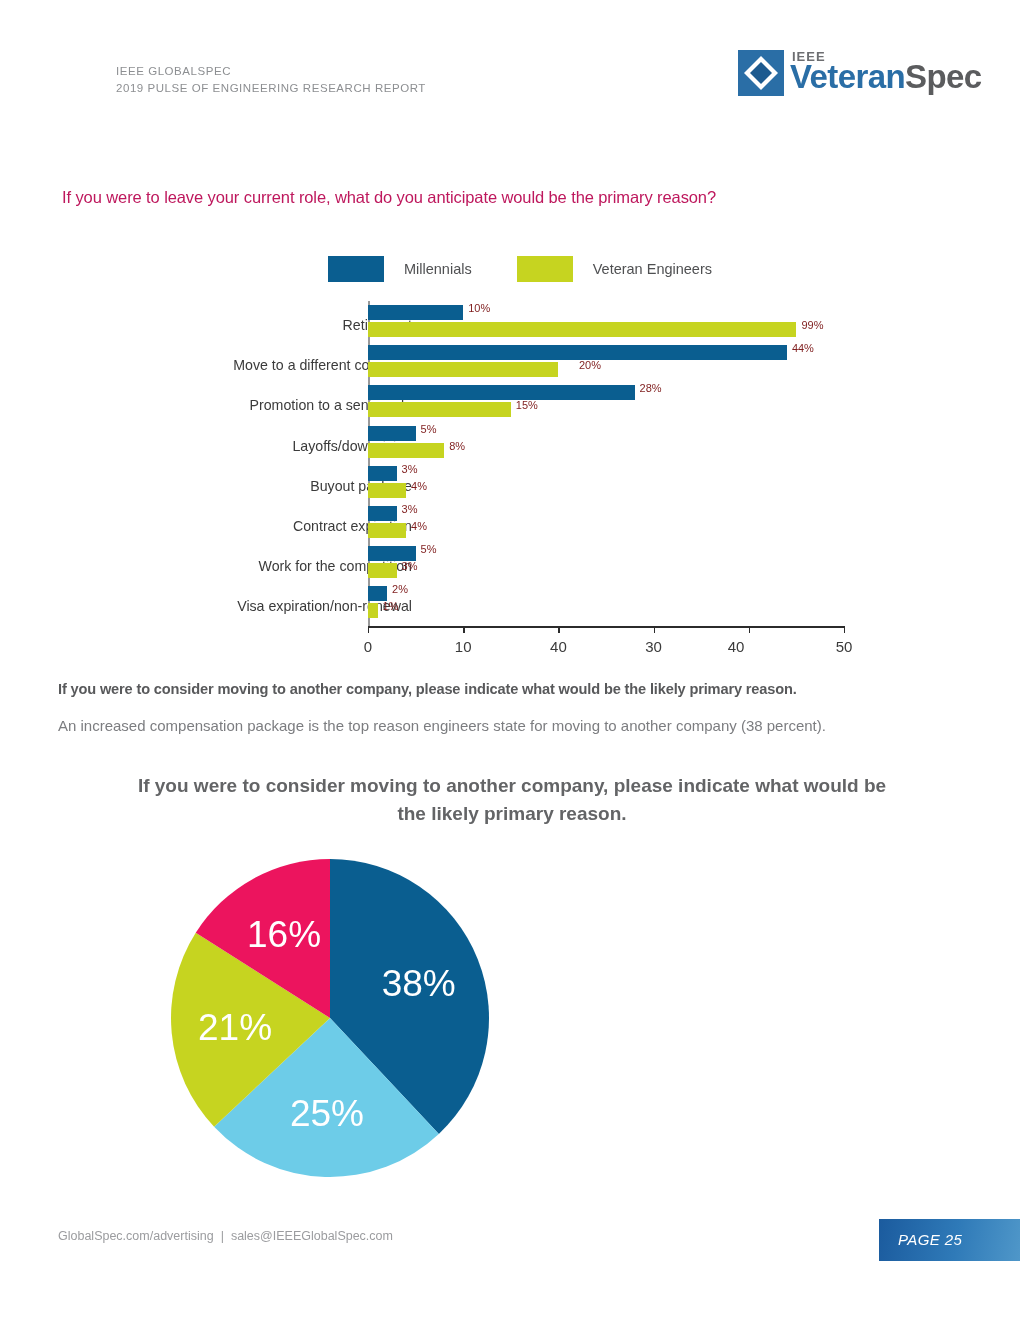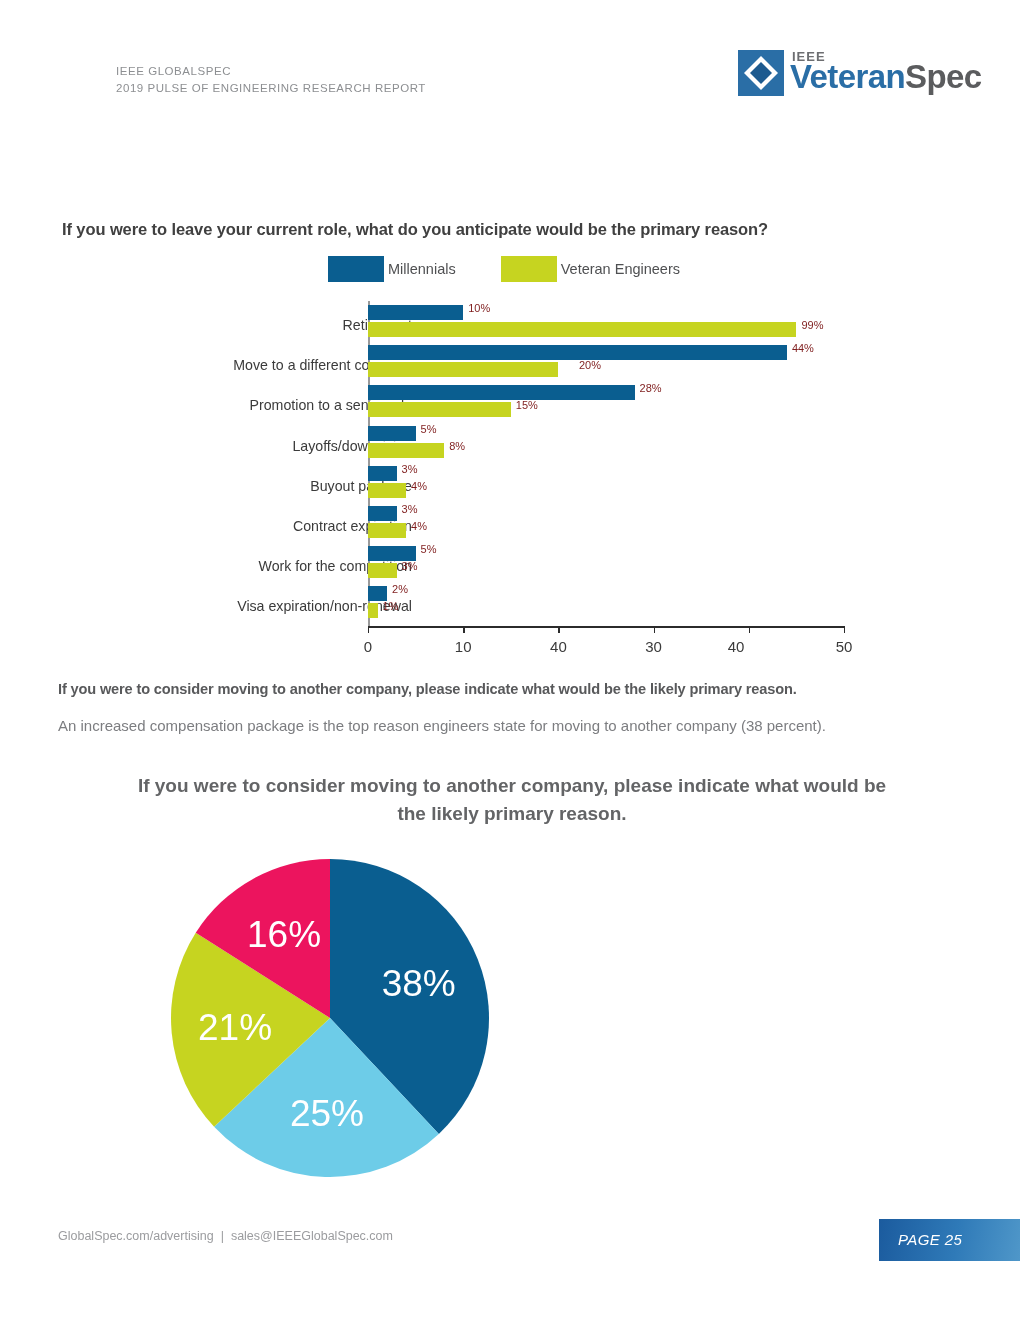--- a/index.html
+++ b/index.html
@@ -18,29 +18,29 @@
   .hdr-text{position:absolute;left:116px;top:63px;line-height:17px;}
   .hdr-line{font-size:11.5px;letter-spacing:.55px;color:#8d8f92;font-weight:400;}
   .logo{position:absolute;left:738px;top:48px;width:230px;height:50px;}
   .logo-mark{position:absolute;left:0;top:2px;width:46px;height:46px;}
   .logo-ieee{position:absolute;left:54px;top:1px;font-size:13px;font-weight:700;color:#6d6e71;letter-spacing:1px;}
   .logo-word{position:absolute;left:52px;top:10px;font-size:33px;font-weight:700;letter-spacing:-0.6px;white-space:nowrap;}
   .logo-word .b{color:#2a6ea6;}
   .logo-word .g{color:#5b5c5e;}
 
   
-  .q1{position:absolute;left:62px;top:220px;width:900px;
-      font-size:16.5px;font-weight:700;color:#404040;letter-spacing:-0.1px;}
+  .q1{position:absolute;left:62px;top:188px;width:900px;
+      font-size:16.5px;font-weight:400;color:#be185d;letter-spacing:-0.1px;}
 
   
   .barchart{position:absolute;left:160px;top:245px;width:710px;height:415px;}
   .legend{position:absolute;left:168px;top:11px;height:28px;}
   .legend .sw{display:inline-block;width:56px;height:26px;vertical-align:middle;}
   .legend .lb{display:inline-block;font-size:14.5px;color:#4f5052;vertical-align:middle;
-              margin-left:4px;margin-right:45px;}
+              margin-left:20px;margin-right:45px;}
   .plot{position:absolute;left:0;top:56px;width:710px;height:357px;}
   .axisline{position:absolute;left:208px;top:0;width:1.6px;height:325px;background:#9a9a9a;}
   .xaxis{position:absolute;left:208px;top:325px;width:476px;height:1.6px;background:#2b2b2b;}
   .tick{position:absolute;top:325px;width:1.4px;height:7px;background:#2b2b2b;}
   .ticklbl{position:absolute;top:337px;font-size:15px;color:#3b3b3b;transform:translateX(-50%);}
   .catlabel{position:absolute;right:458px;font-size:14.2px;color:#3b3b3b;white-space:nowrap;text-align:right;}
   .bar{position:absolute;left:208px;height:15px;}
   .bar.m{background:#0a5e90;}
   .bar.v{background:#c6d420;}
   .vlabel{position:absolute;font-size:11px;color:#7f1d1d;white-space:nowrap;}

